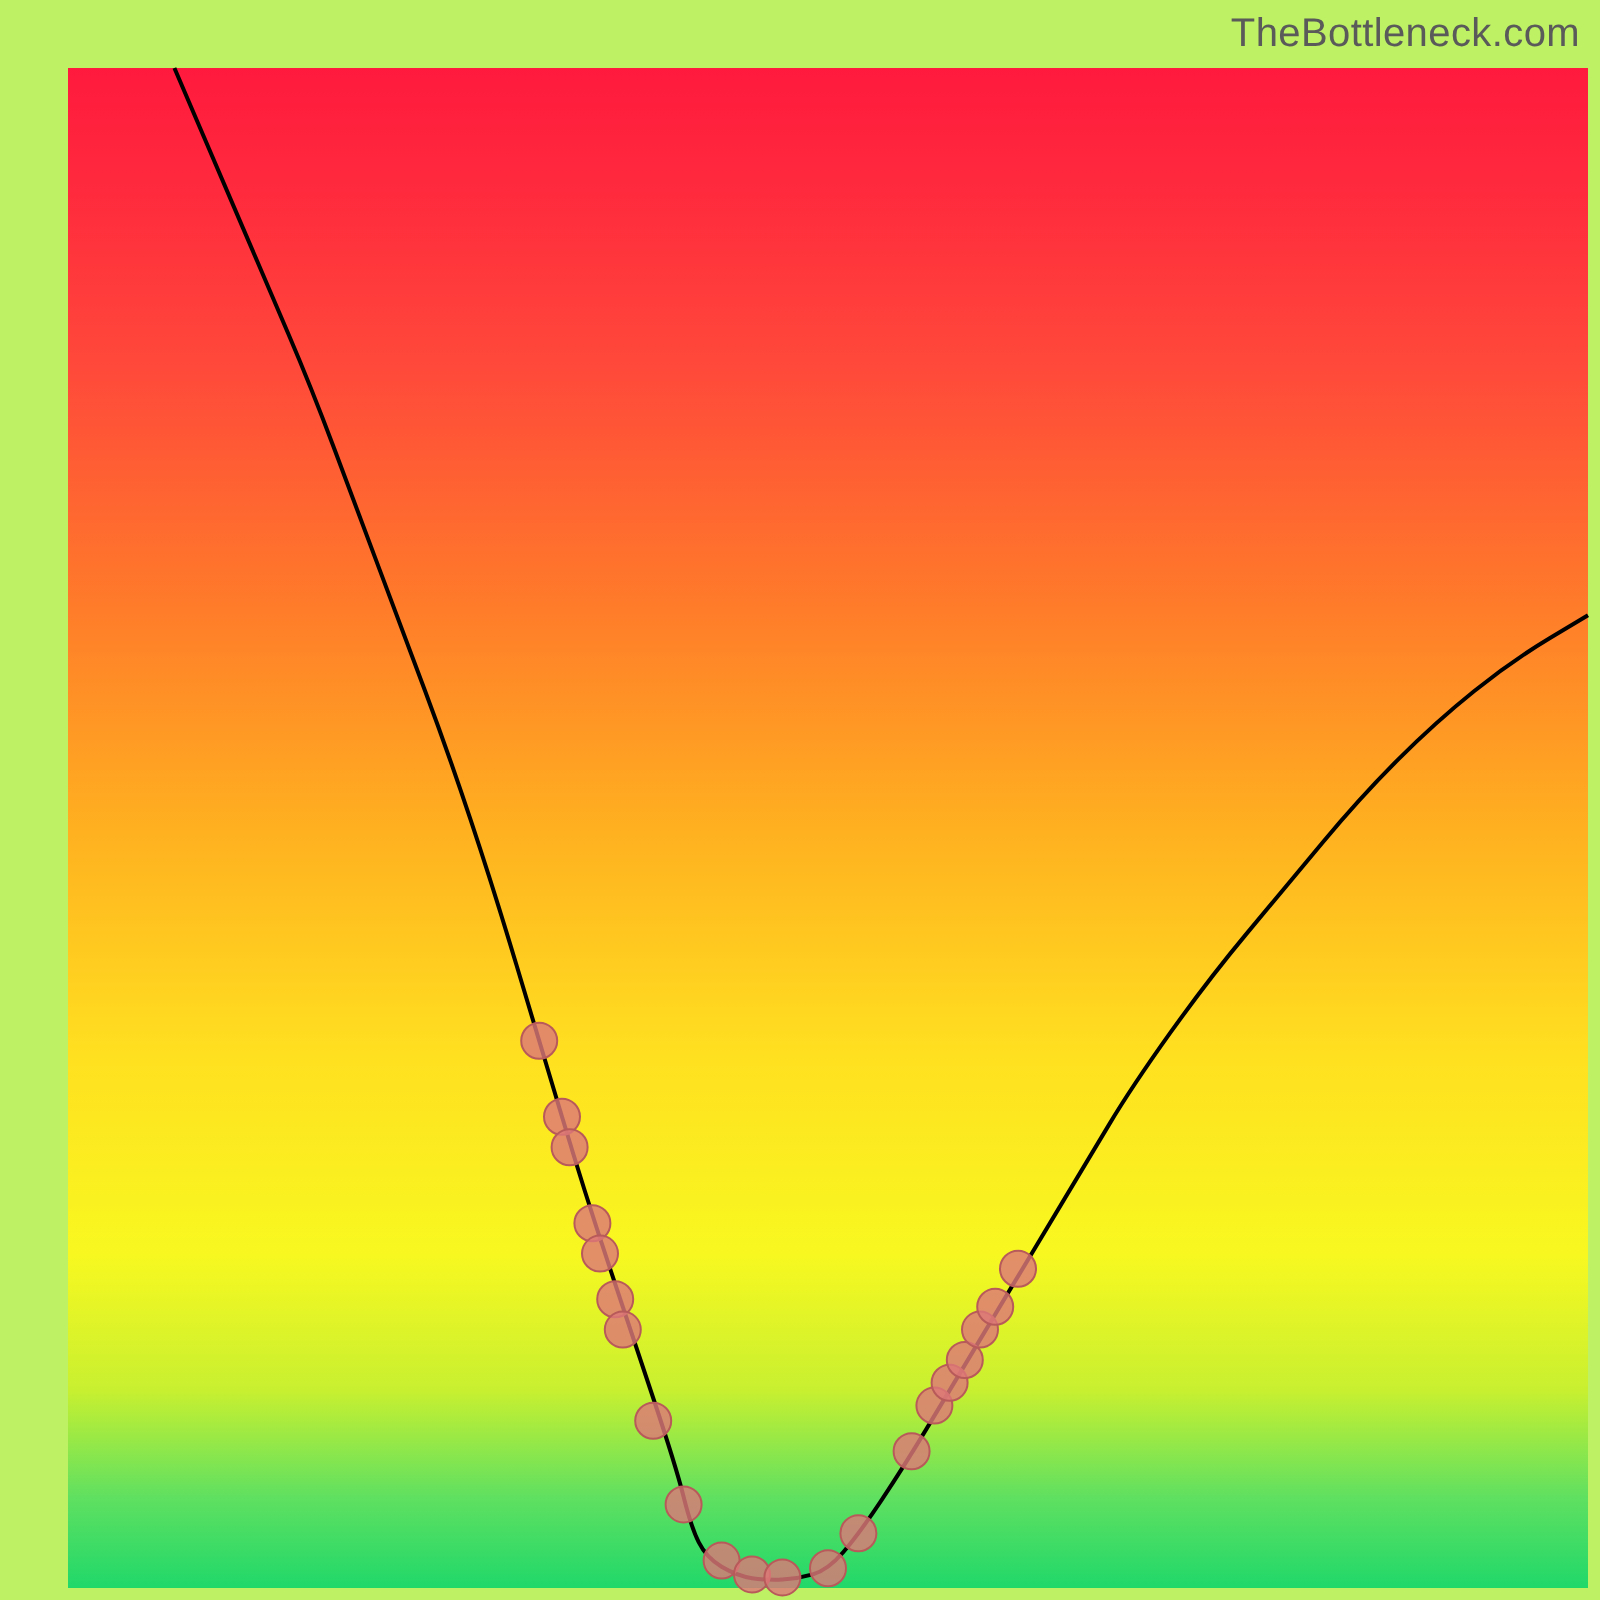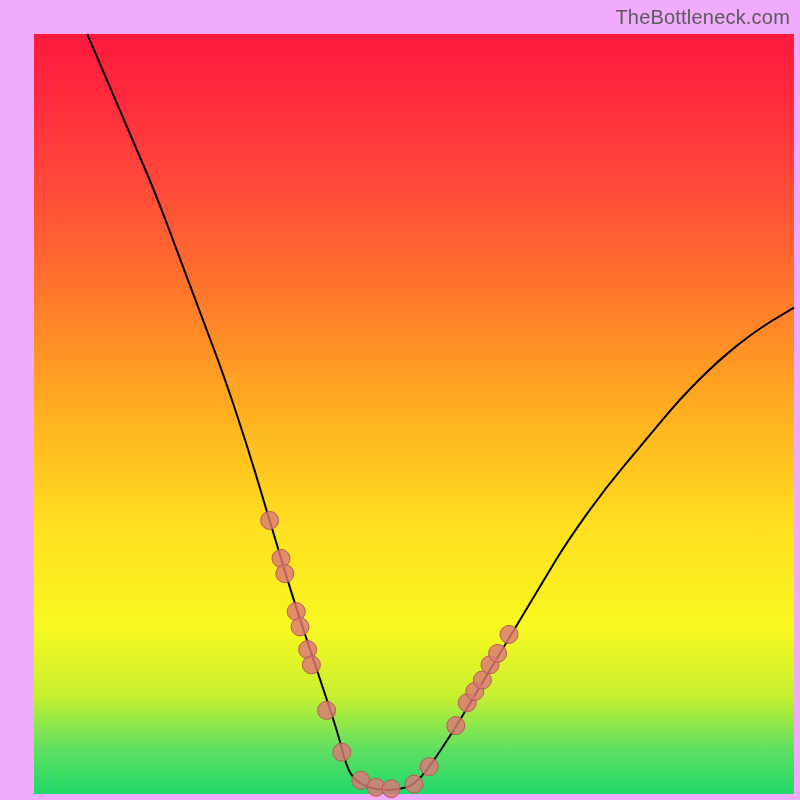--- a/index.html
+++ b/index.html
@@ -8,21 +8,21 @@
     width: 800px;
     height: 800px;
     overflow: hidden;
     background: #000;
     font-family: Arial, Helvetica, sans-serif;
   }
   .frame {
     position: relative;
     width: 800px;
     height: 800px;
-    background: #f0abfc;
+    background: #bef264;
   }
   .plot-area {
     position: absolute;
     left: 34px;
     top: 34px;
     width: 760px;
     height: 760px;
     
     background: linear-gradient(
       to bottom,

